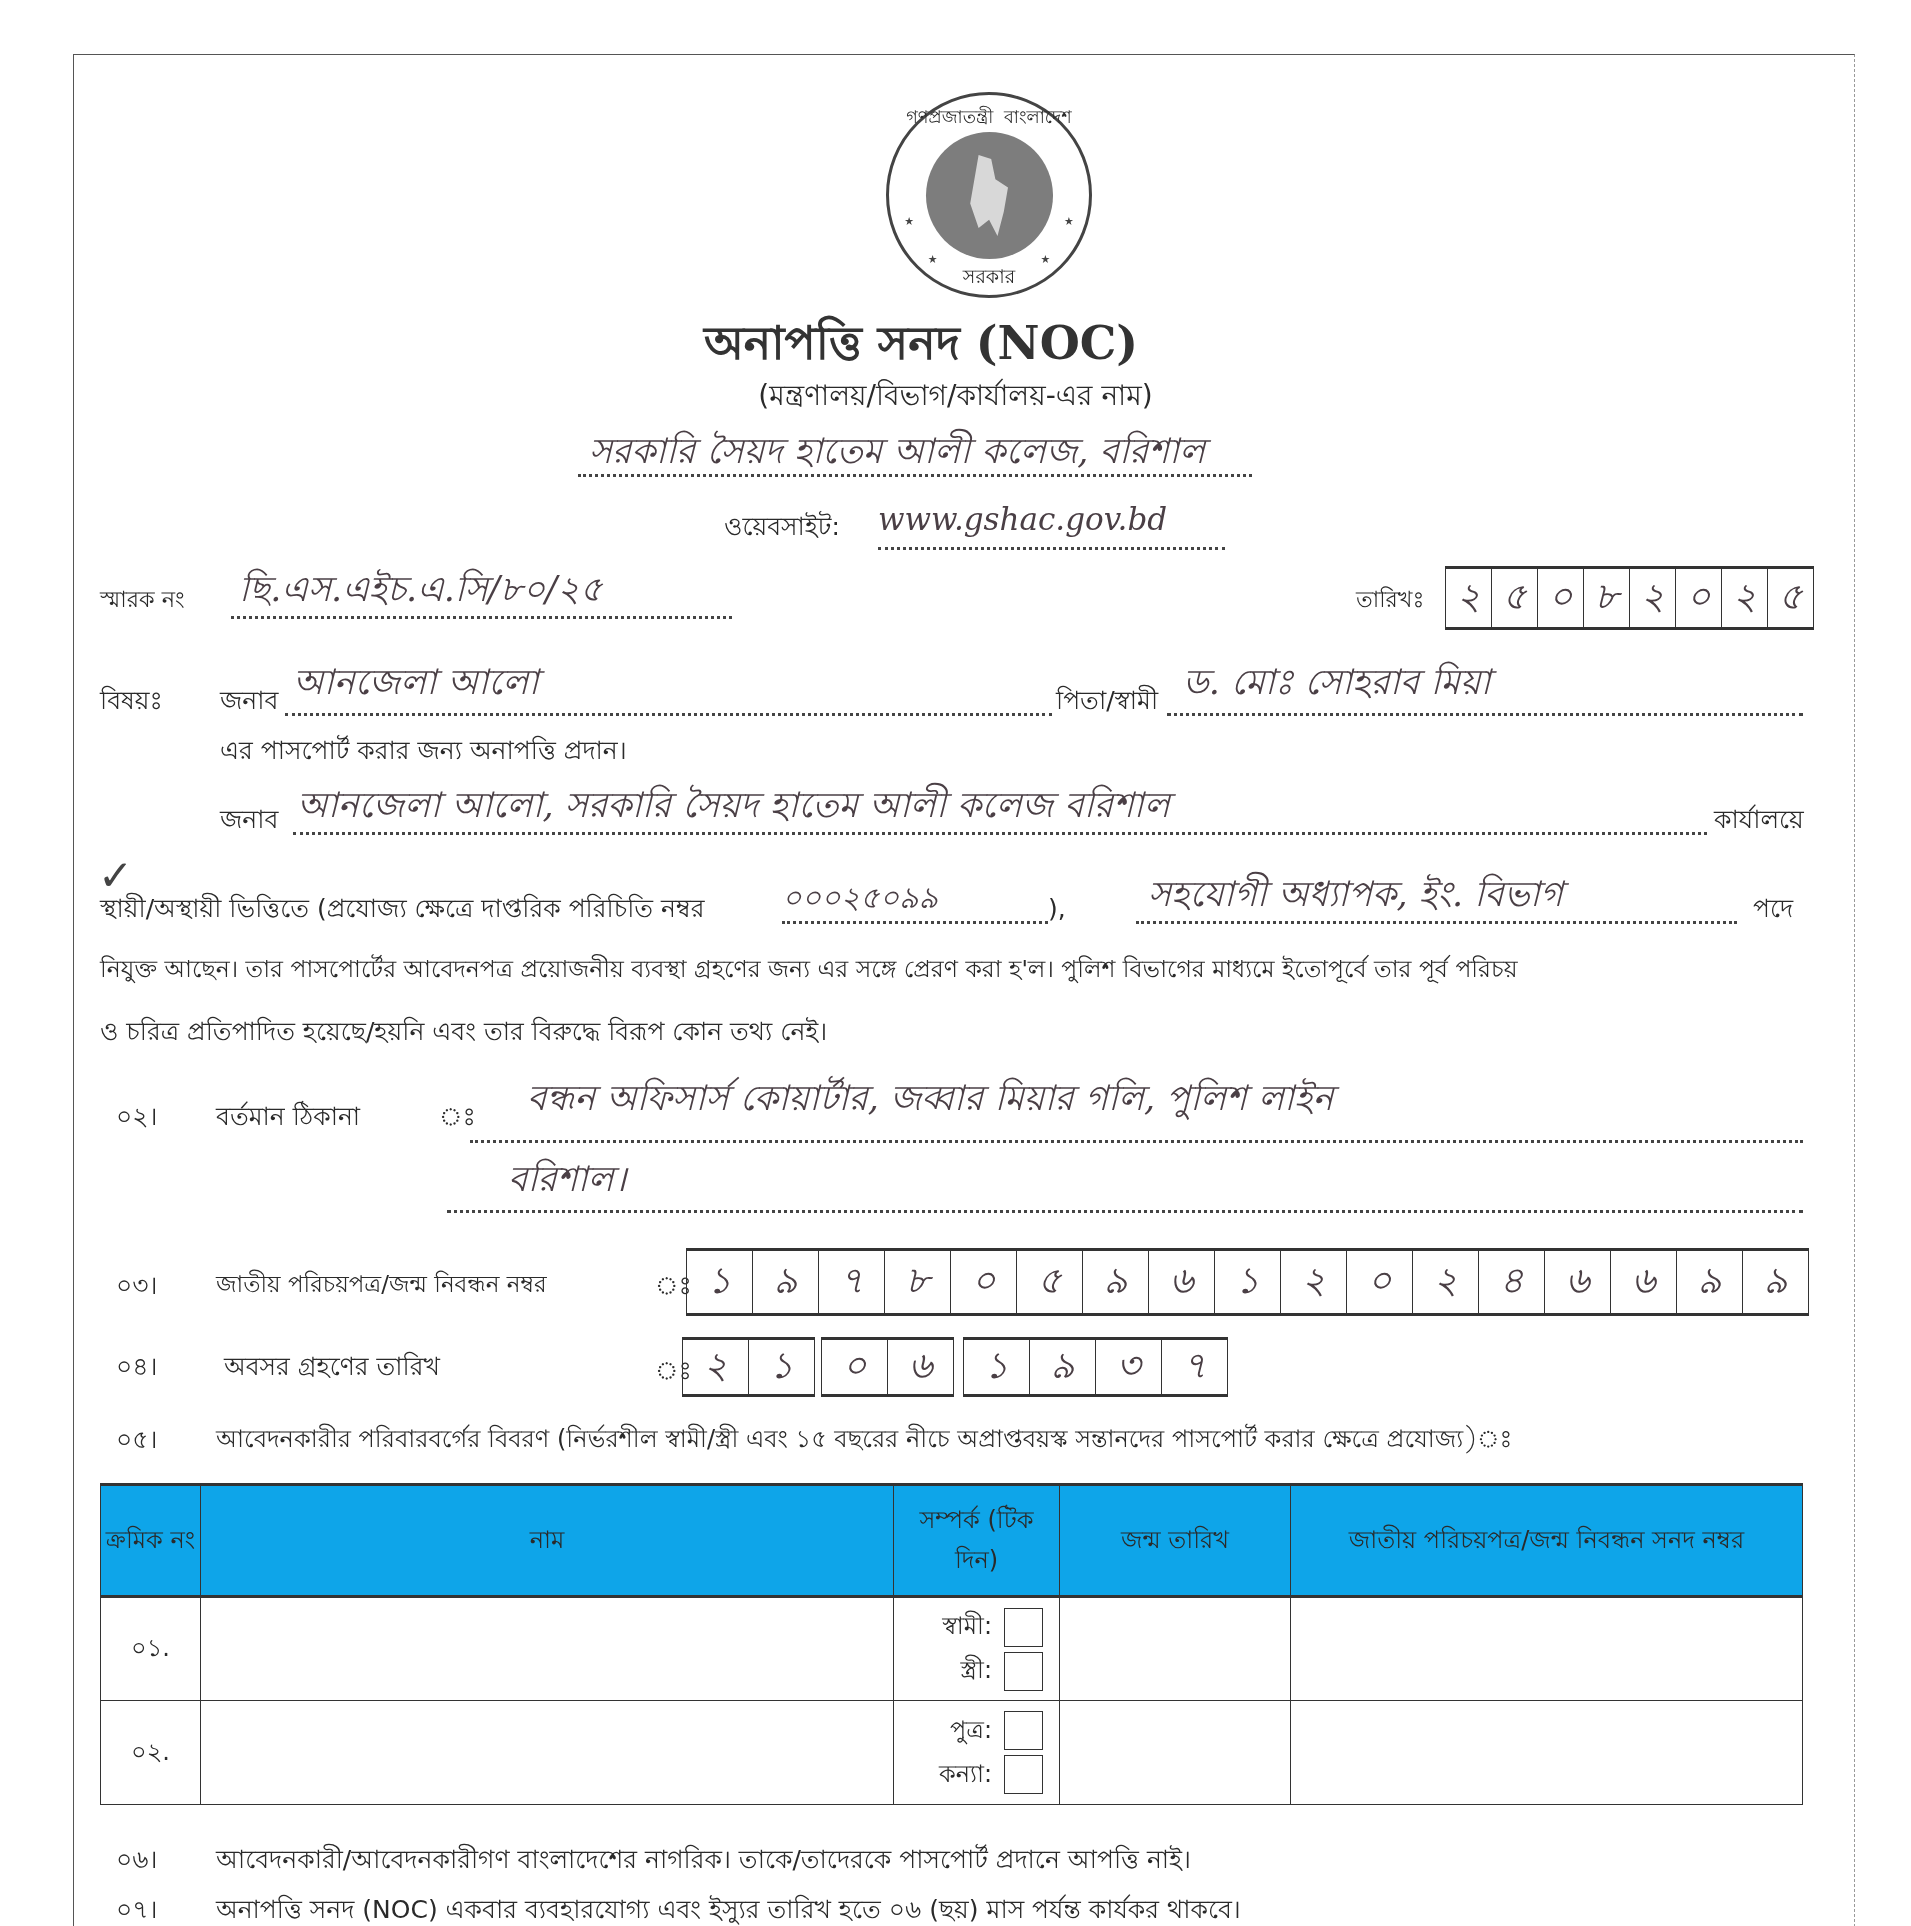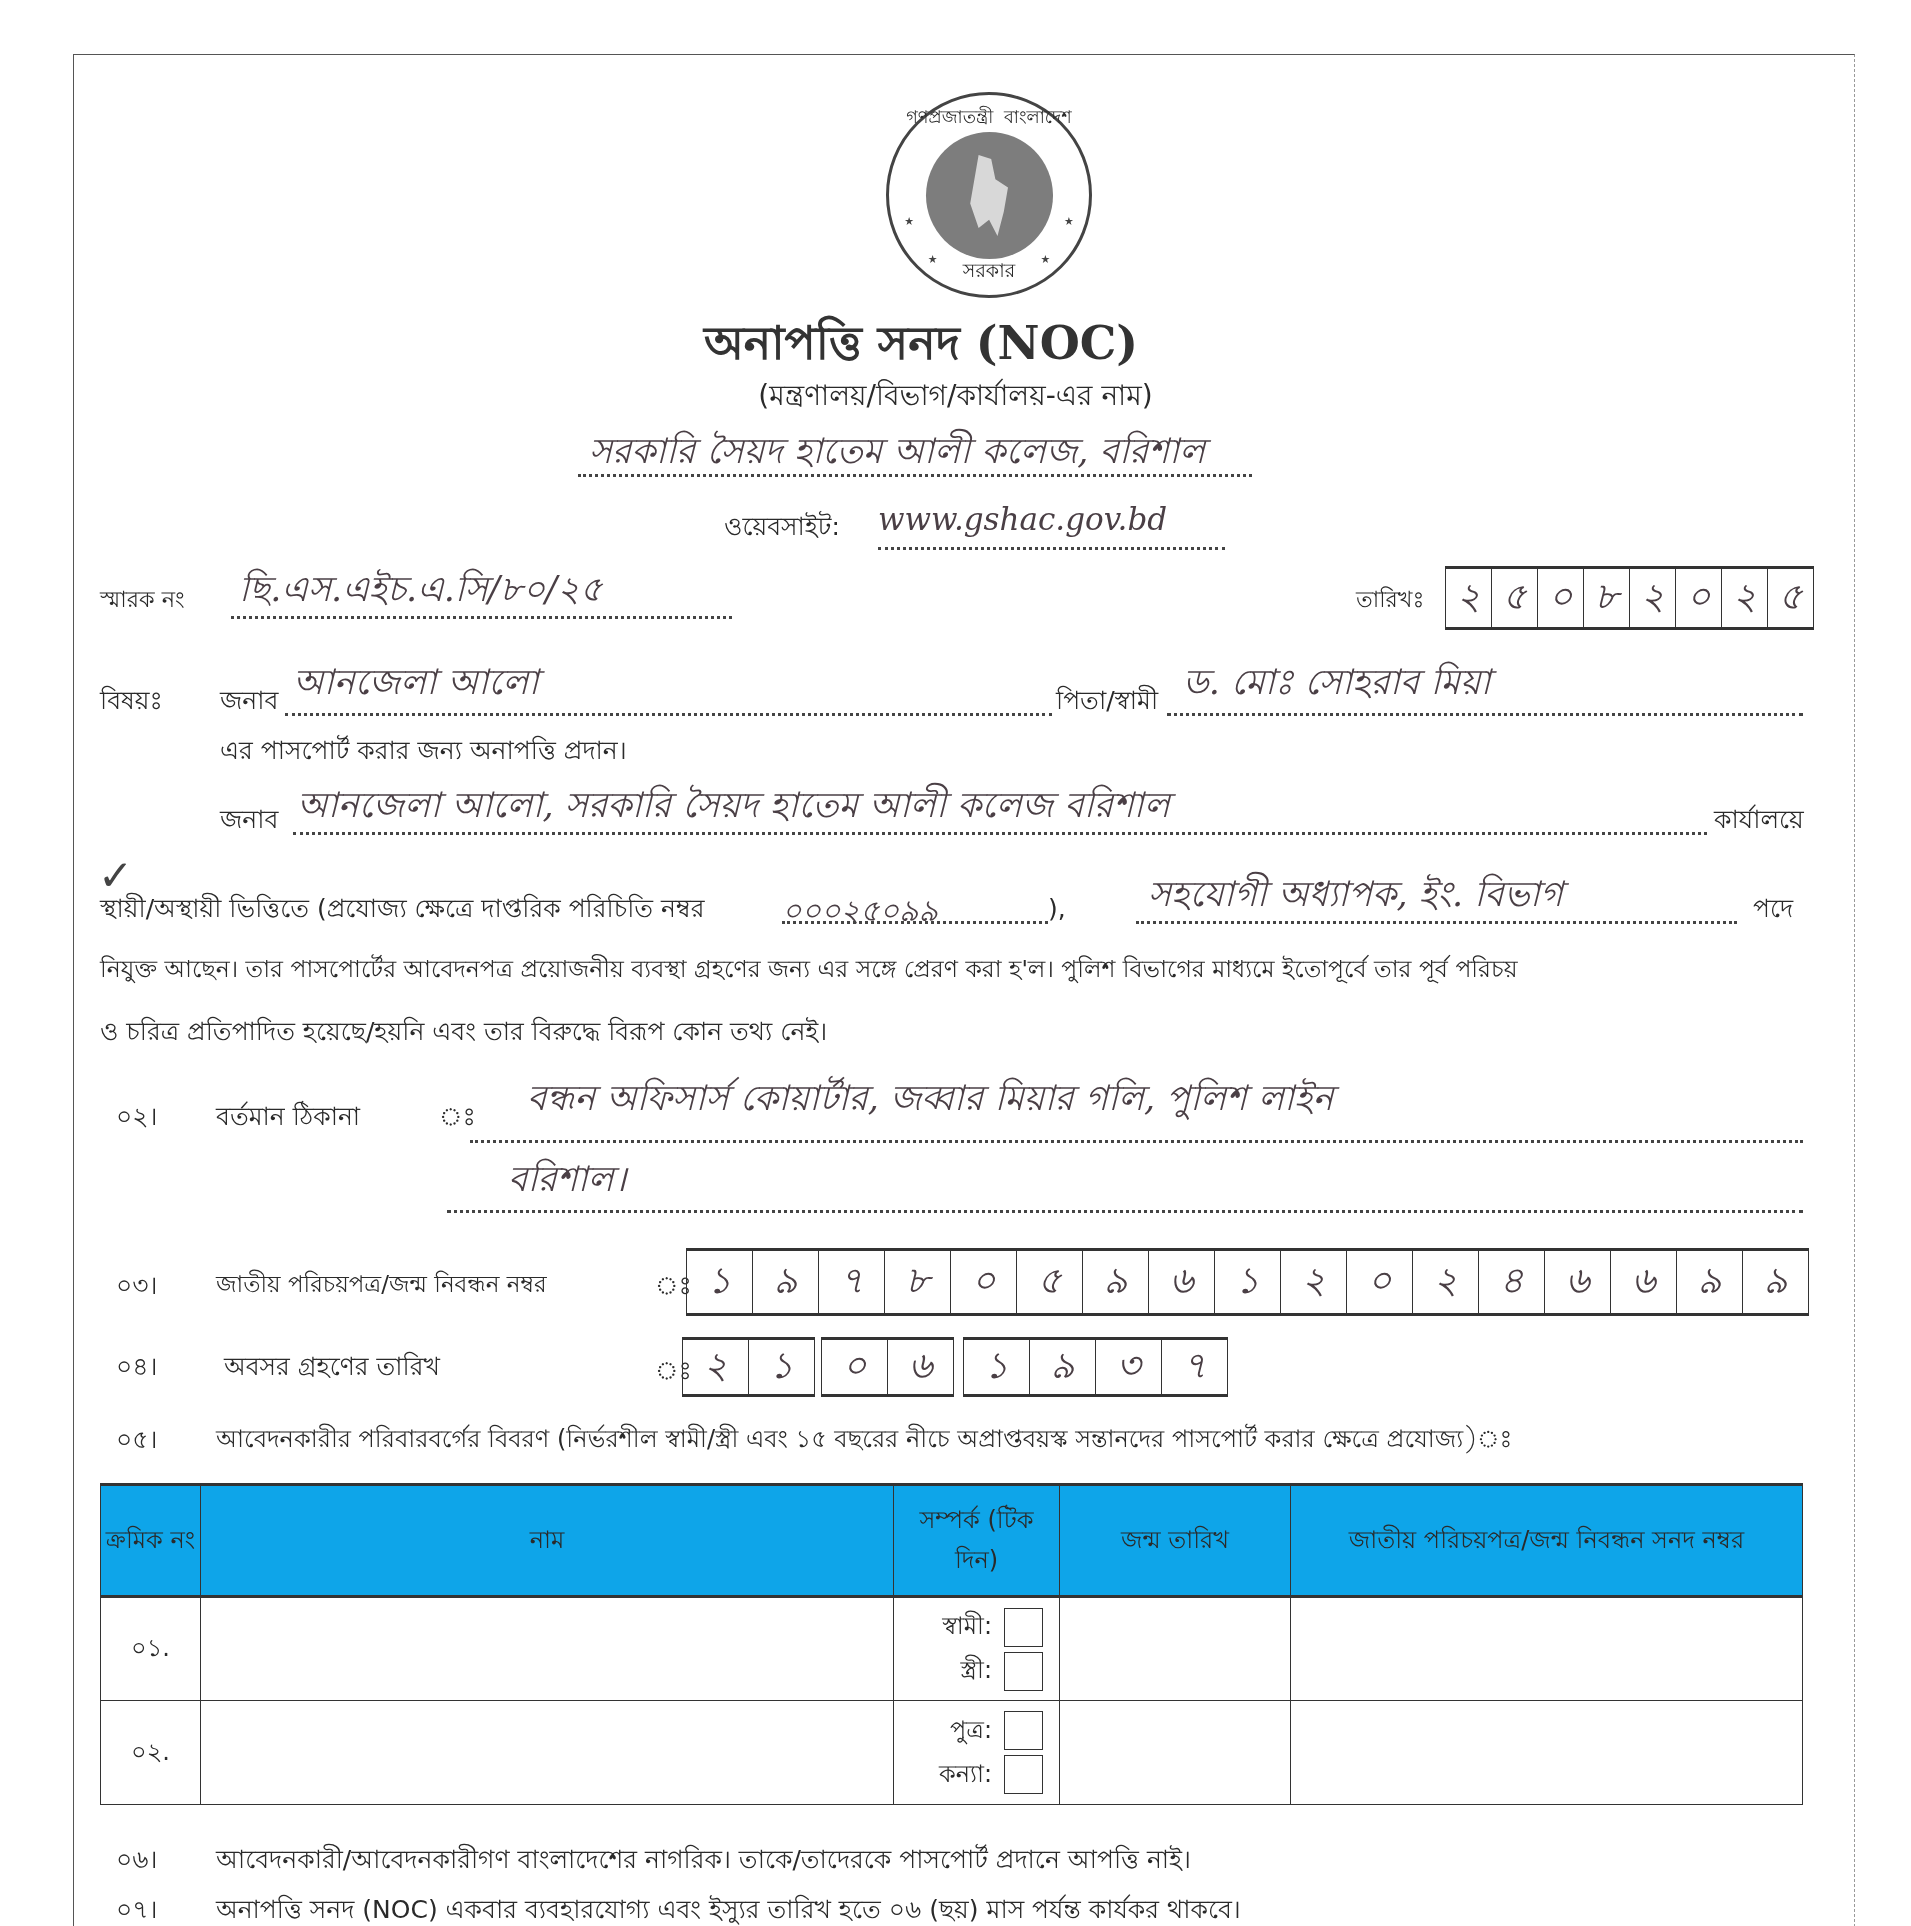--- a/index.html
+++ b/index.html
@@ -9,21 +9,21 @@
            border-left:1.2px solid #555; border-top:1.2px solid #555; border-right:1.2px dashed #999; border-bottom:3.9px solid #555; }
   .abs { position:absolute; }
   .pr { font-size:25px; line-height:1.2; white-space:nowrap; }
   .hw { font-family:"DejaVu Serif", serif; font-style:italic; color:#4a3f45; font-size:35px; white-space:nowrap; }
   .dots { border-bottom:3.5px dotted #444; position:absolute; height:0; }
   .emblem { left:886px; top:92px; width:200px; height:200px; border:3.1px solid #444; border-radius:50%;font-family:Liberation Mono, monospace; }
   .emblem .inner { position:absolute; left:37px; top:37px; width:127px; height:127px; border-radius:50%; background:#7d7d7d; }
   .emblem .map { position:absolute; left:40px; top:23px; width:42px; height:81px; background:#d8d8d8;
                  clip-path:polygon(30% 0,60% 5%,70% 30%,100% 40%,90% 70%,75% 100%,55% 80%,30% 90%,10% 60%,20% 30%); }
   .emblem .top { position:absolute; left:0; top:9.2px; width:100%; text-align:center; font-size:17.7px; }
-  .emblem .bot { position:absolute; left:0; bottom:7px; width:100%; text-align:center; font-size:19px; }
+  .emblem .bot { position:absolute; left:0; bottom:1px; width:100%; text-align:center; font-size:19px; }
   .emblem .star { position:absolute; font-size:15.4px; color:#444; }
   .title { left:0; width:1842px; top:308px; text-align:center; font-family:"DejaVu Serif", serif; font-size:46px; font-weight:bold; color:#333; }
   .subtitle { left:0; width:1911px; top:374px; text-align:center; font-size:28px; }
   .box-row { display:flex; position:absolute; border-top:3.1px solid #333; border-bottom:3.1px solid #333; border-left:1.5px solid #333; }
   .box-row .cell { border-right:1.5px solid #333; display:flex; align-items:center; justify-content:center;
                    font-family:"DejaVu Serif", serif; font-style:italic; color:#4a3f45; font-size:37px; }
   table.fam { position:absolute; left:100px; top:1483px; width:1703px; border-collapse:collapse; font-size:24px; }
   table.fam th, table.fam td { border:1.5px solid #333; text-align:center; vertical-align:middle; font-weight:normal; }
   table.fam thead tr { height:112px; background:#0ea5e9; }
   table.fam tr.tr-row { height:104px; }
@@ -83,21 +83,21 @@
 <div class="dots" style="left:1167px;top:713px;width:636px;"></div>
 <div class="abs pr" style="left:220px;top:736px;">এর পাসপোর্ট করার জন্য অনাপত্তি প্রদান।</div>
 
 <div class="abs pr" style="left:220px;top:805px;">জনাব</div>
 <div class="abs hw" style="left:297px;top:778px;">আনজেলা আলো, সরকারি সৈয়দ হাতেম আলী কলেজ বরিশাল</div>
 <div class="dots" style="left:293px;top:832px;width:1414px;"></div>
 <div class="abs pr" style="left:1714px;top:805px;">কার্যালয়ে</div>
 
 <div class="abs" style="left:98px;top:851px;font-size:42px;color:#444;">✓</div>
 <div class="abs pr" style="left:100px;top:894px;">স্থায়ী/অস্থায়ী ভিত্তিতে (প্রযোজ্য ক্ষেত্রে দাপ্তরিক পরিচিতি নম্বর</div>
-<div class="abs hw" style="left:782px;top:874px;font-size:30px;margin-top:13px;">০০০২৫০৯৯</div>
+<div class="abs hw" style="left:782px;top:874px;font-size:30px;">০০০২৫০৯৯</div>
 <div class="dots" style="left:782px;top:921px;width:266px;"></div>
 <div class="abs pr" style="left:1048px;top:894px;">),</div>
 <div class="abs hw" style="left:1148px;top:867px;">সহযোগী অধ্যাপক, ইং. বিভাগ</div>
 <div class="dots" style="left:1136px;top:921px;width:601px;"></div>
 <div class="abs pr" style="left:1753px;top:894px;">পদে</div>
 
 <div class="abs pr" style="left:100px;top:955px;font-size:23.5px;">নিযুক্ত আছেন। তার পাসপোর্টের আবেদনপত্র প্রয়োজনীয় ব্যবস্থা গ্রহণের জন্য এর সঙ্গে প্রেরণ করা হ'ল। পুলিশ বিভাগের মাধ্যমে  ইতোপূর্বে তার পূর্ব পরিচয়</div>
 <div class="abs pr" style="left:100px;top:1017px;">ও চরিত্র প্রতিপাদিত হয়েছে/হয়নি এবং তার বিরুদ্ধে বিরূপ কোন তথ্য নেই।</div>
 
 <div class="abs pr" style="left:116px;top:1102px;">০২।</div>

